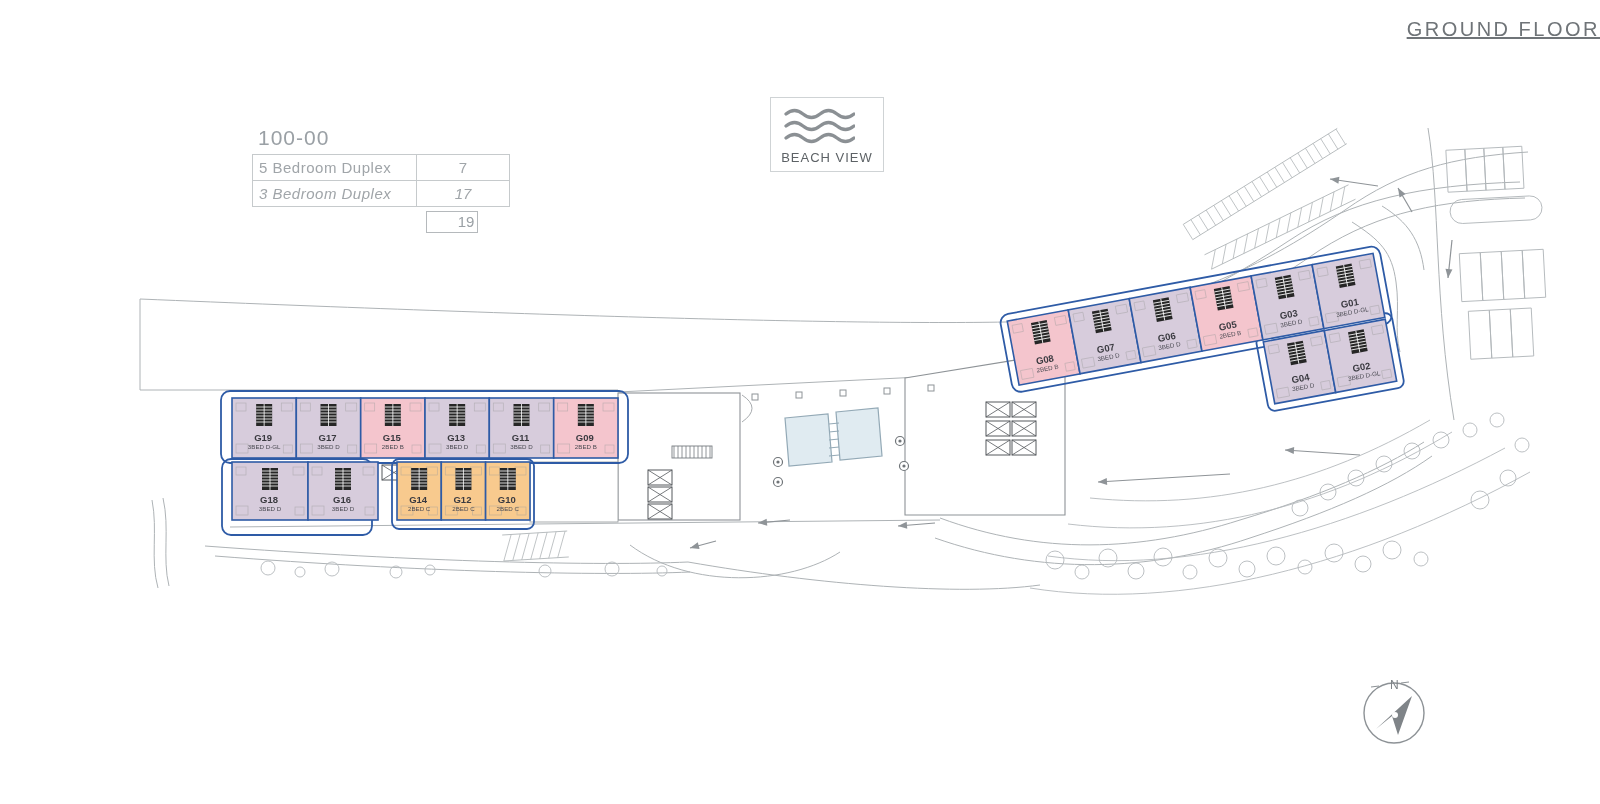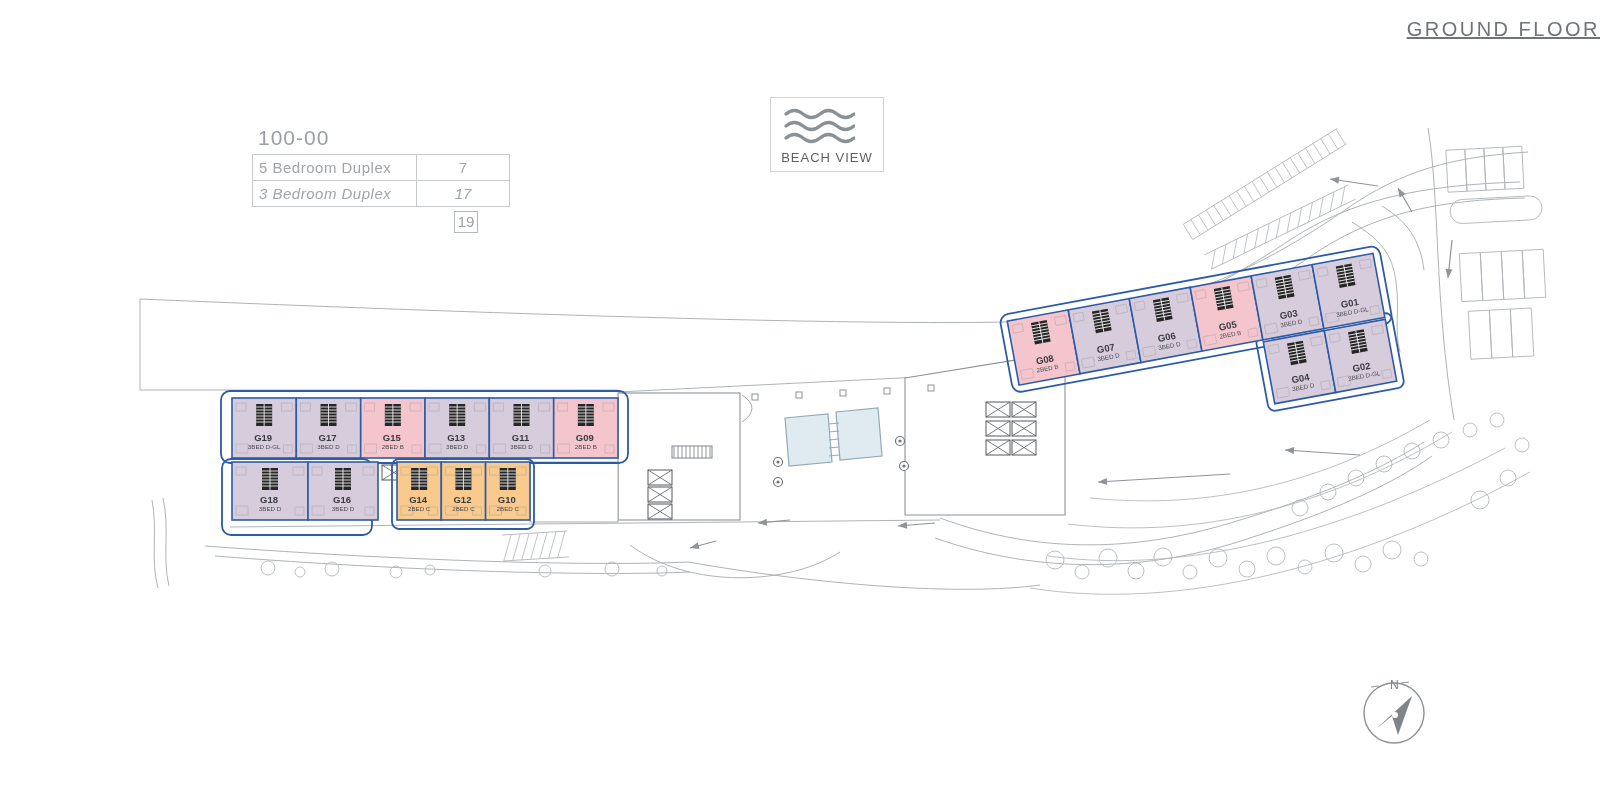--- a/index.html
+++ b/index.html
@@ -10,21 +10,21 @@
   
   .legend{position:absolute;left:252px;top:126px;width:258px;color:#a0a5a9;}
   .legend-code{font-size:21px;color:#9aa0a5;margin:0 0 4px 6px;letter-spacing:1px;}
   .legend-table{border:1px solid #c6cacc;background:#fff;}
   .legend-row{display:flex;height:25px;line-height:25px;font-size:15px;}
   .legend-row + .legend-row{border-top:1px solid #c6cacc;font-style:italic;}
   .legend-label{flex:1;padding-left:6px;border-right:1px solid #c6cacc;letter-spacing:0.5px;}
   .legend-count{width:92px;text-align:center;}
   .legend-total-row{display:flex;justify-content:flex-end;padding:4px 32px 0 0;}
   .legend-total{width:22px;height:20px;border:1px solid #b5b9bc;text-align:center;
-                line-height:20px;font-size:15px;color:#9aa0a5;}
+                line-height:20px;font-size:15px;color:#9aa0a5;padding-left:28px;}
   
   .badge{position:absolute;left:770px;top:97px;width:114px;height:75px;border:1px solid #cfd3d5;
          background:#fff;display:flex;flex-direction:column;align-items:center;justify-content:flex-end;
          padding-bottom:6px;box-sizing:border-box;}
   .badge-label{font-size:13px;color:#5d6266;letter-spacing:1px;margin-top:2px;}
   .badge svg{position:absolute;top:8px;left:12px;}
   svg text{font-family:"Liberation Sans",sans-serif;}
 </style>
 </head>
 <body>

